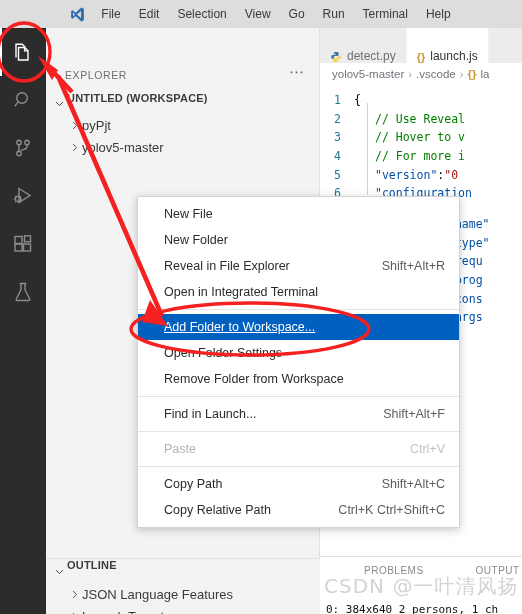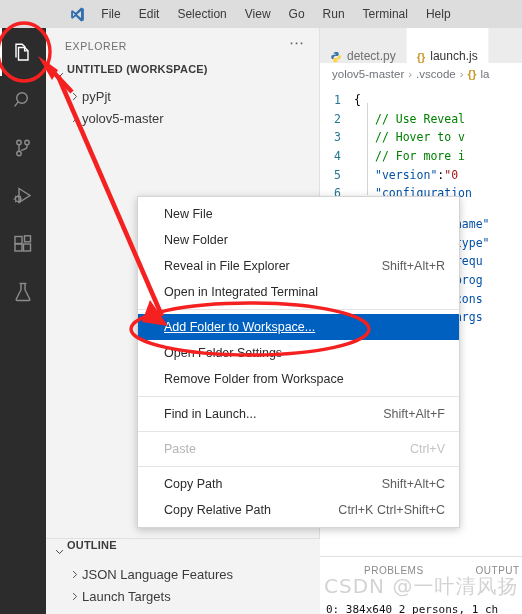--- a/index.html
+++ b/index.html
@@ -43,39 +43,39 @@
   }
 
   
   .sidebar {
     position: absolute; left: 46px; top: 28px; width: 274px; height: 586px;
     background: #f3f3f3;
     border-right: 1px solid #e0e0e0;
   }
   .sb-header {
     height: 35px; display: flex; align-items: center;
-    padding: 0 10px 0 19px; justify-content: space-between;
+    padding: 0 10px 0 19px; justify-content: space-between; margin-top: 29px;
   }
   .sb-title { font-size: 10.5px; letter-spacing: .6px; color: #6f6f6f; font-weight: 400; }
   .sb-more { color: #5f5f5f; font-size: 15px; letter-spacing: 1px; line-height: 8px; cursor: pointer; padding: 0 4px 6px; }
 
   .tree-section-header {
     display: flex; height: 22px;
     font-size: 11px; font-weight: bold; color: #3b3b3b;
     letter-spacing: .2px; padding-left: 5px; cursor: pointer;
   }
   .tree-row {
     display: flex; align-items: center; height: 22px;
     font-size: 13px; color: #3b3b3b; padding-left: 20px; cursor: pointer;
   }
   .chev { width: 16px; display:flex; align-items:center; justify-content:center; flex:0 0 16px; }
 
   
   .outline-panel {
-    position: absolute; left: 46px; bottom: 0; width: 274px; height: 76px;
+    position: absolute; left: 46px; bottom: 0; width: 274px; height: 56px;
     background: #f3f3f3; border-top: 1px solid #e0e0e0;
   }
 
   
   .editor-area {
     position: absolute; left: 320px; top: 28px; width: 202px; height: 586px;
     background: #ffffff;
   }
   .tabsbar { height: 35px; background: #ececec; display: flex; }
   .tab {

